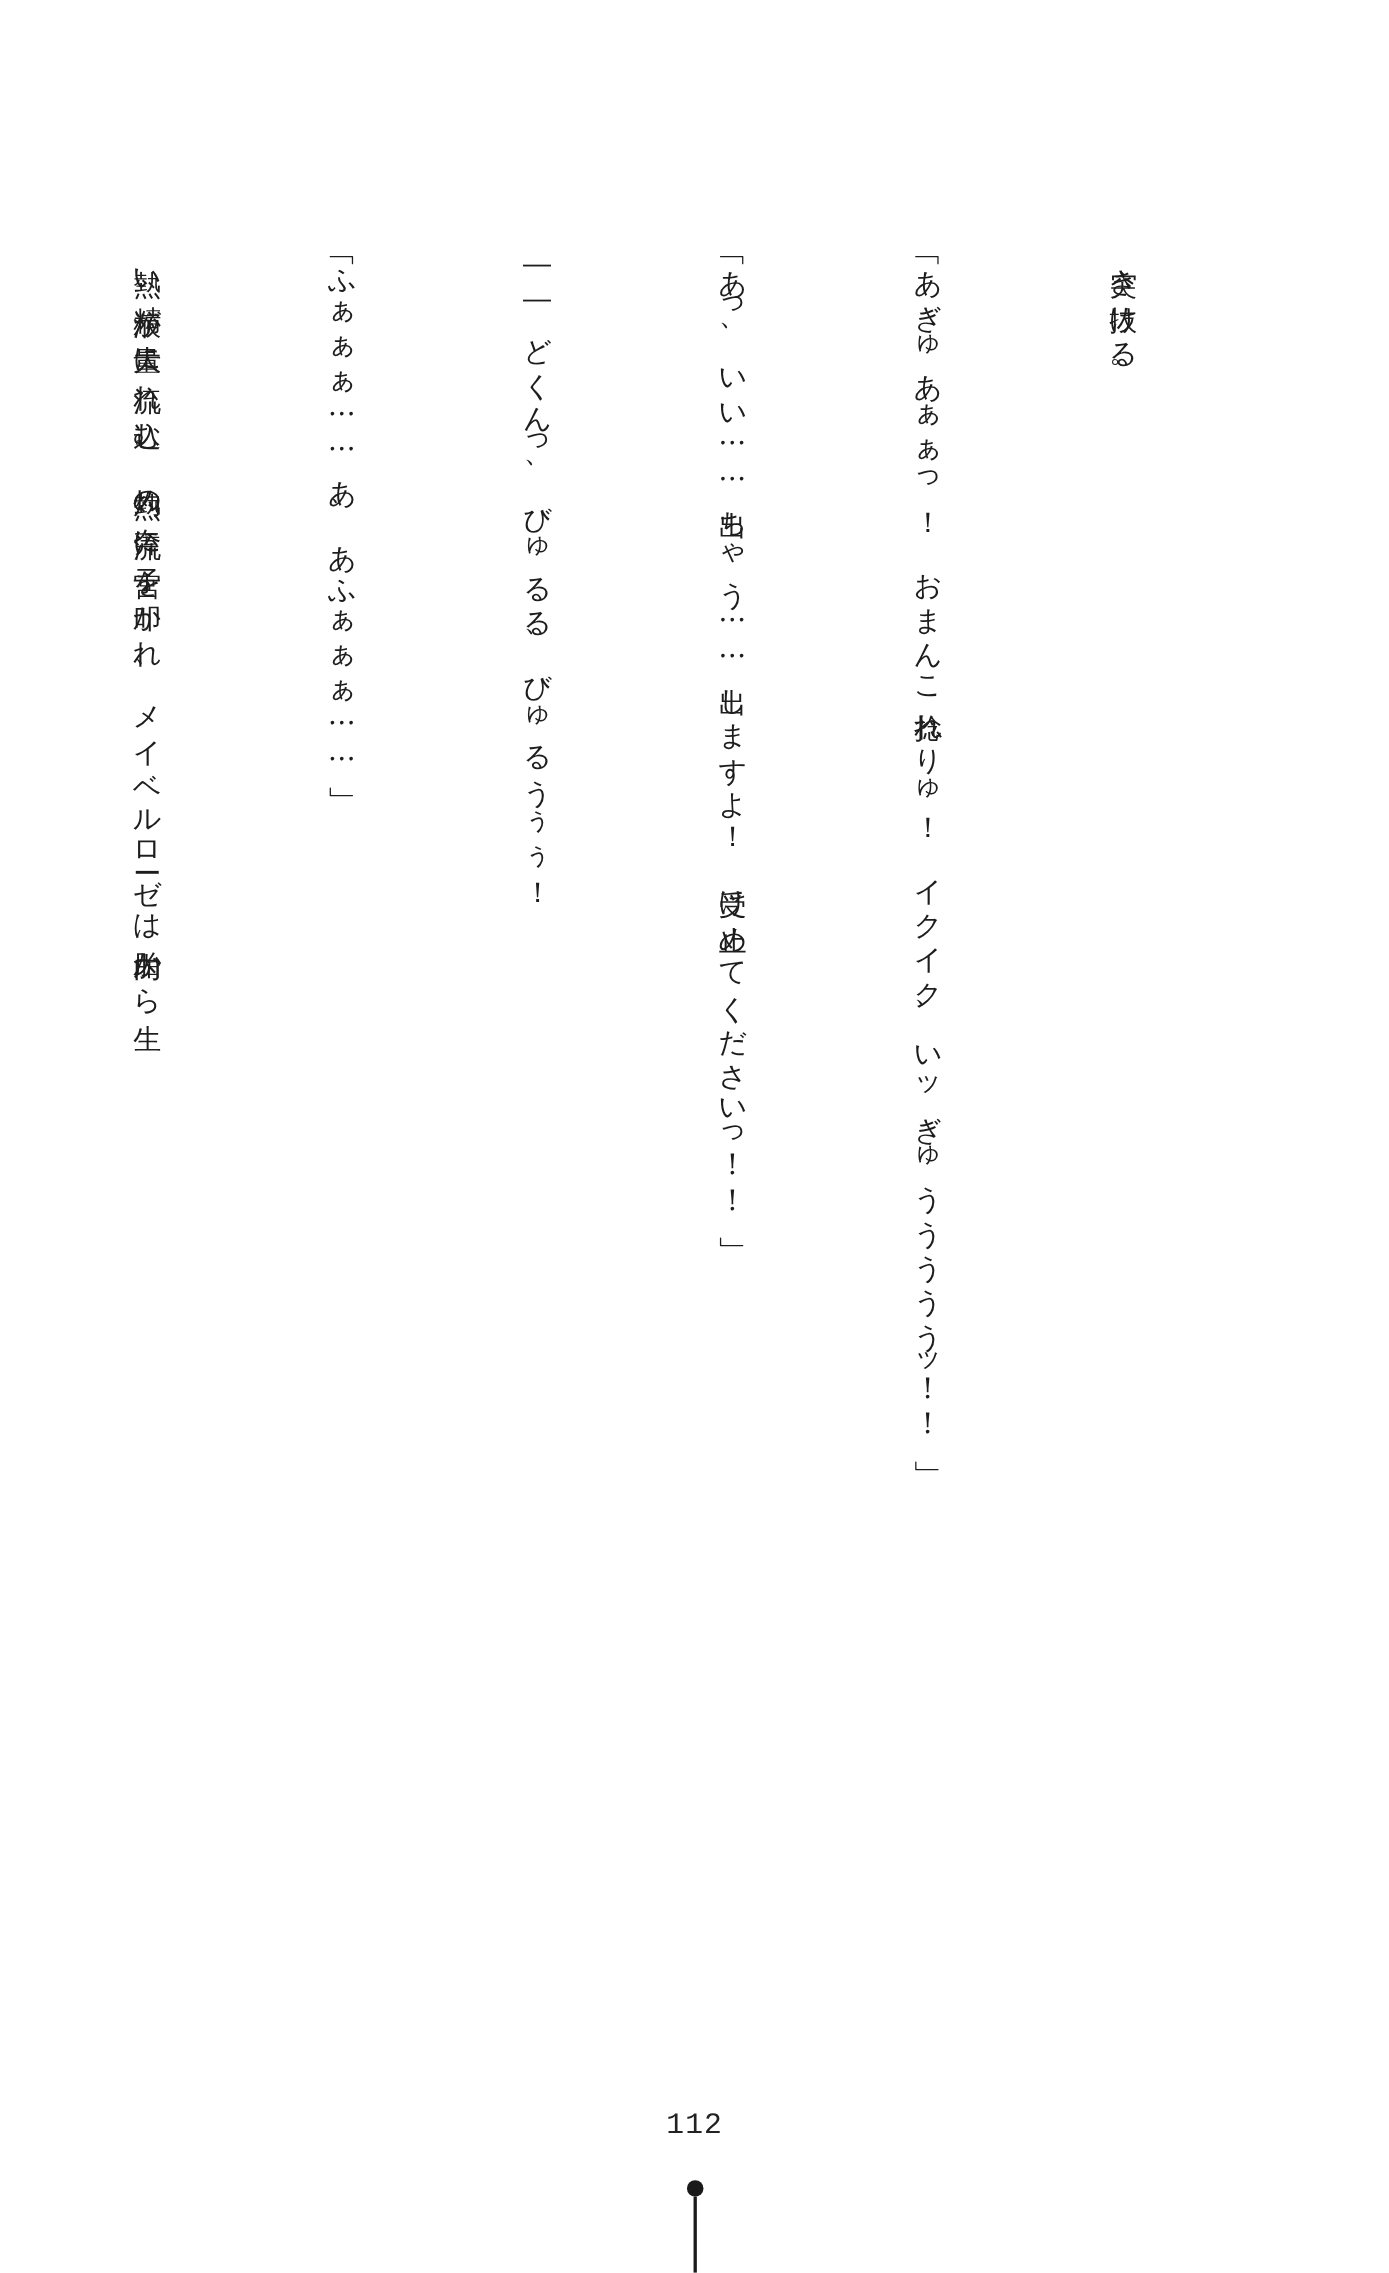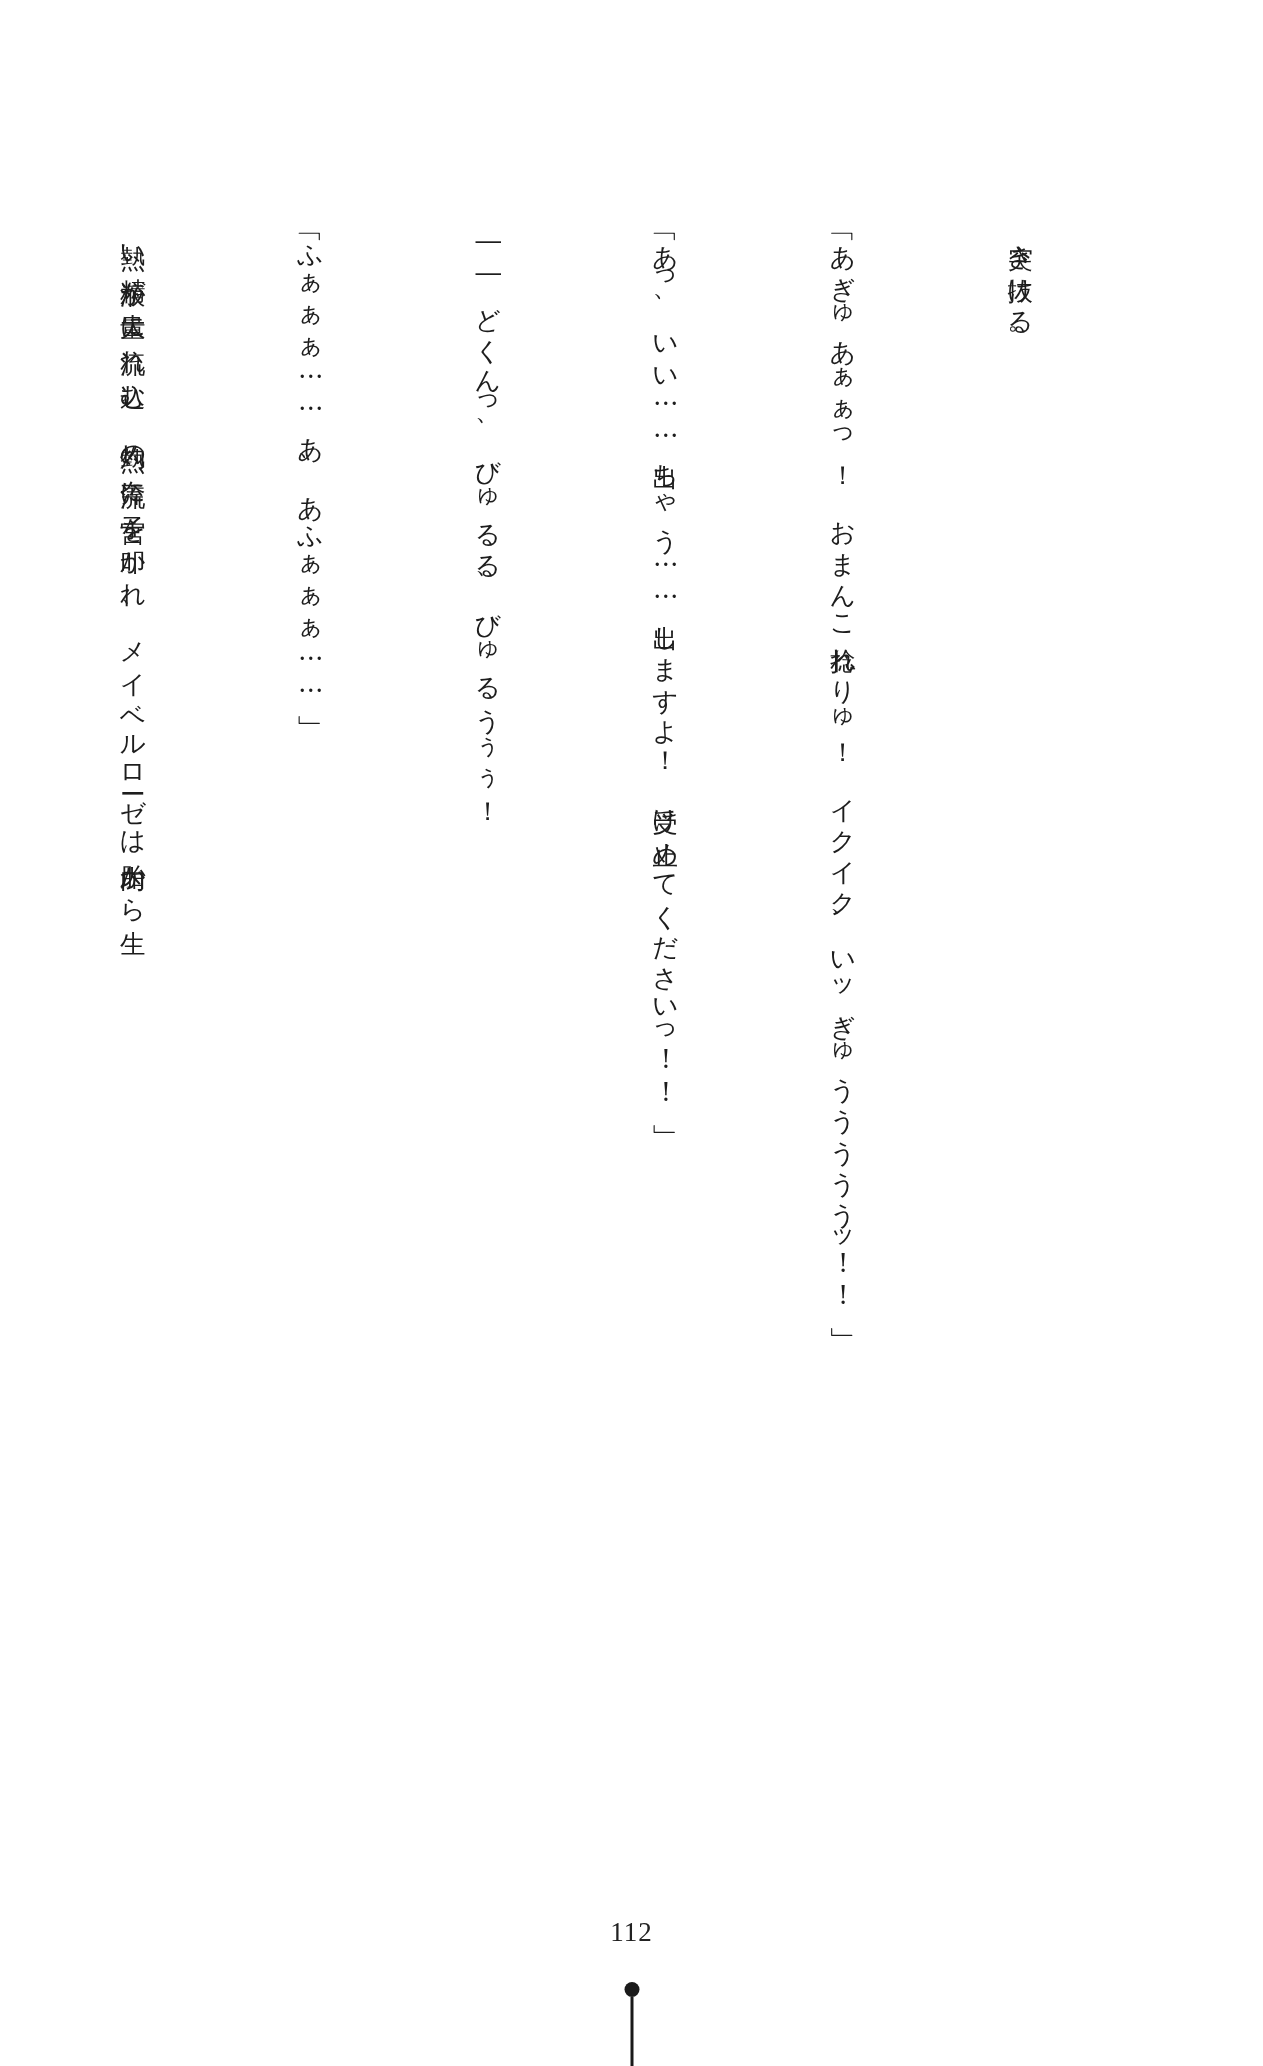--- a/index.html
+++ b/index.html
@@ -46,21 +46,21 @@
     text-indent: 0;
   }
 
   
   .page-number {
     position: absolute;
     left: 0;
     right: 0;
     bottom: 118px;
     text-align: center;
-    font-family: Liberation Serif, serif;
+    font-family: Liberation Mono, monospace;
     font-size: 27px;
     letter-spacing: 1px;
     color: #222222;
     margin-top: 27px;
   }
 
   
   .footer-mark {
     position: absolute;
     left: 50%;

